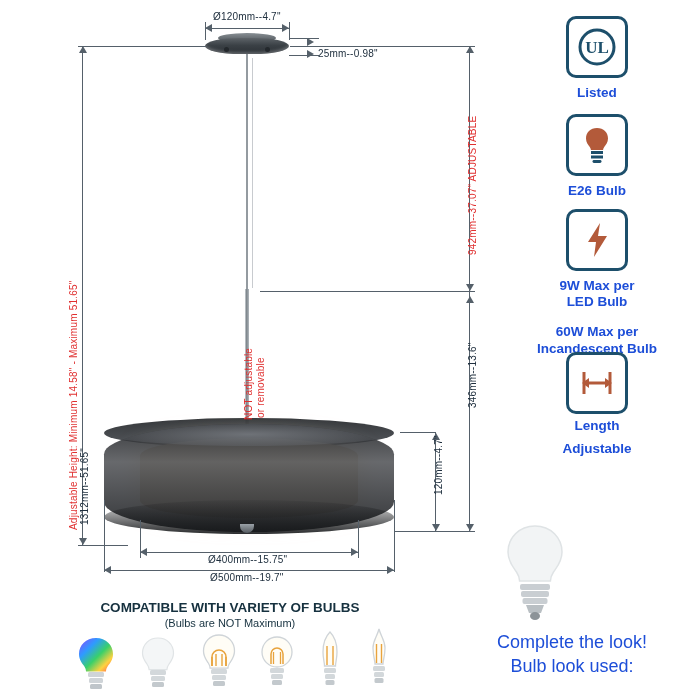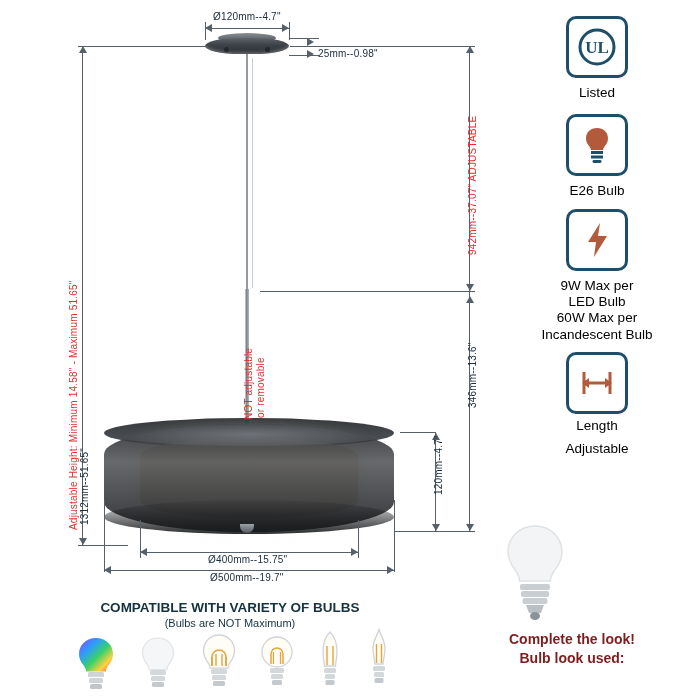--- a/index.html
+++ b/index.html
@@ -148,22 +148,22 @@
 
   
   .feature {
     position: absolute;
     text-align: center;
     width: 170px;
     left: 512px;
   }
   .feature .cap {
     font-size: 13.5px;
-    font-weight: normal;
-    color: #000000;
+    font-weight: bold;
+    color: #1d4ed8;
     line-height: 1.2;
     margin-top: 7px;
   }
   .ibox {
     width: 56px; height: 56px;
     margin: 4px auto;
     border: 3px solid #1d4f6b;
     border-radius: 10px;
     display: flex;
     align-items: center;
@@ -196,23 +196,23 @@
     height: 62px;
     display: flex;
     justify-content: space-between;
     align-items: flex-end;
   }
   .complete {
     position: absolute;
     left: 452px; top: 630px;
     width: 240px;
     text-align: center;
-    font-size: 14px;
-    font-weight: bold;
-    color: #7f1d1d;
+    font-size: 18px;
+    font-weight: normal;
+    color: #1d4ed8;
     line-height: 1.35;
   }
 </style>
 </head>
 <body>
 
 <div class="stage">
 
   <div>
     <div class="canopy-top"></div>
@@ -310,21 +310,21 @@
   </div>
 
   <div class="feature" style="top:205px;">
     <div class="ibox">
       <svg width="34" height="38" viewBox="0 0 34 38">
         <path d="M20 2 L8 21 h8 L14 36 L27 15 h-9 z" fill="#b35a3a"></path>
       </svg>
     </div>
     <div class="cap">9W Max per</div>
     <div class="cap" style="margin-top:0">LED Bulb</div>
-    <div class="cap" style="margin-top:0">60W Max per</div>
+    <div class="cap" style="margin-top:14px">60W Max per</div>
     <div class="cap" style="margin-top:0">Incandescent Bulb</div>
   </div>
 
   <div class="feature" style="top:348px;">
     <div class="ibox">
       <svg width="40" height="34" viewBox="0 0 40 34">
         <line x1="7" y1="6" x2="7" y2="28" stroke="#b35a3a" stroke-width="3"></line>
         <line x1="33" y1="6" x2="33" y2="28" stroke="#b35a3a" stroke-width="3"></line>
         <line x1="9" y1="17" x2="31" y2="17" stroke="#b35a3a" stroke-width="3"></line>
         <path d="M5 17 l7-5 v10 z" fill="#b35a3a"></path>

